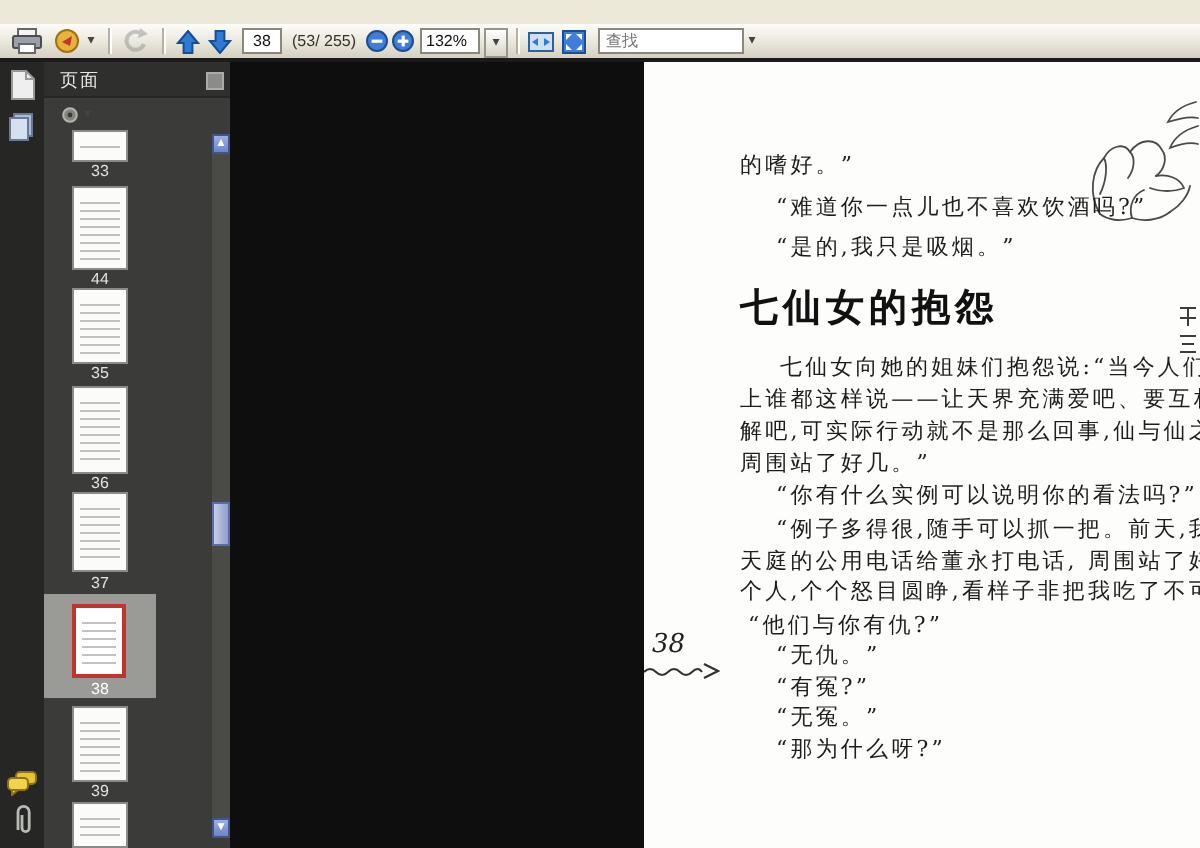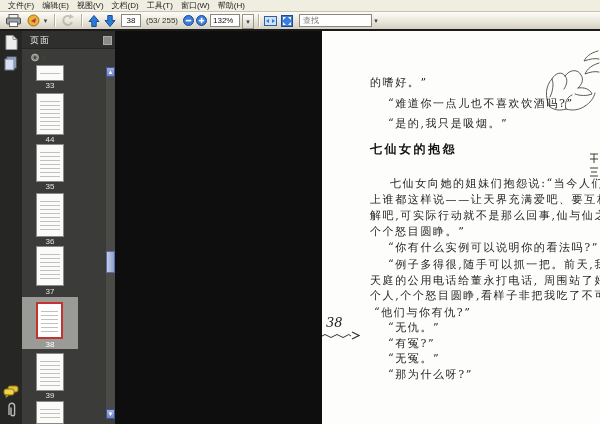--- a/index.html
+++ b/index.html
@@ -48,42 +48,33 @@
   .scroll-btn{position:absolute;left:0;width:9px;height:10px;background:linear-gradient(#9db0e0,#6d84c6);
               border:1px solid #41548e;box-sizing:border-box;display:flex;align-items:center;justify-content:center;
               font-size:6px;color:#fff;line-height:1;}
   #pscroll-thumb{position:absolute;left:0;top:184px;width:9px;height:22px;
                  background:linear-gradient(90deg,#c3cde7,#8fa0cd);border:1px solid #5a6ca6;box-sizing:border-box;}
   
   #mainview{position:absolute;left:115px;top:31px;width:485px;height:393px;background:#0e0e0e;}
   #docpage{position:absolute;left:322px;top:31px;width:278px;height:393px;background:#fdfdfb;}
   .ln{position:absolute;font-size:11px;letter-spacing:1.6px;color:#1f1e1c;white-space:nowrap;
       font-family:"DejaVu Serif","Liberation Serif",serif;}
-  #doc-heading{position:absolute;font-size:12px;font-weight:bold;letter-spacing:2.5px;color:#111;
+  #doc-heading{position:absolute;font-size:19px;font-weight:bold;letter-spacing:2.5px;color:#111;
                font-family:"DejaVu Sans","Liberation Sans",sans-serif;white-space:nowrap;}
   #pageno{position:absolute;left:4px;top:284px;font-size:13px;font-style:italic;color:#222;
           font-family:"DejaVu Serif",serif;}
   #pageno-arrow{position:absolute;left:0px;top:300px;}
   #illustration{position:absolute;left:218px;top:14px;}
   #edge-mark{position:absolute;left:266px;top:120px;}
 </style>
 </head>
 <body>
 
 <div id="stage">
 
-  <div id="menubar">
-    <span class="menu-item">文件(F)</span>
-    <span class="menu-item">编辑(E)</span>
-    <span class="menu-item">视图(V)</span>
-    <span class="menu-item">文档(D)</span>
-    <span class="menu-item">工具(T)</span>
-    <span class="menu-item">窗口(W)</span>
-    <span class="menu-item">帮助(H)</span>
-  </div>
 
   <div id="toolbar">
     <span class="tb" style="left:5px;width:16px;">
       <svg width="15" height="13" viewBox="0 0 15 13">
         <rect x="3" y="0.5" width="9" height="4" fill="#f4f4f4" stroke="#666"></rect>
         <rect x="0.5" y="4" width="14" height="6" rx="1" fill="#9aa0a8" stroke="#4c4c4c"></rect>
         <rect x="3.5" y="8" width="8" height="4.5" fill="#fff" stroke="#666"></rect>
       </svg>
     </span>
     <span class="tb" style="left:26px;width:16px;">
@@ -264,21 +255,21 @@
 
     <span class="ln" style="left:48px;top:44px;">的嗜好。”</span>
     <span class="ln" style="left:66px;top:65px;">“难道你一点儿也不喜欢饮酒吗?”</span>
     <span class="ln" style="left:66px;top:85px;">“是的,我只是吸烟。”</span>
 
     <span id="doc-heading" style="left:48px;top:110px;">七仙女的抱怨</span>
 
     <span class="ln" style="left:68px;top:145px;">七仙女向她的姐妹们抱怨说:“当今人们嘴</span>
     <span class="ln" style="left:48px;top:161px;">上谁都这样说——让天界充满爱吧、要互相理</span>
     <span class="ln" style="left:48px;top:177px;">解吧,可实际行动就不是那么回事,仙与仙之间</span>
-    <span class="ln" style="left:48px;top:193px;">个个怒目圆睁。”</span>
+    <span class="ln" style="left:48px;top:193px;">周围站了好几。”</span>
     <span class="ln" style="left:66px;top:209px;">“你有什么实例可以说明你的看法吗?”</span>
     <span class="ln" style="left:66px;top:226px;">“例子多得很,随手可以抓一把。前天,我用</span>
     <span class="ln" style="left:48px;top:242px;">天庭的公用电话给董永打电话, 周围站了好几</span>
     <span class="ln" style="left:48px;top:257px;">个人,个个怒目圆睁,看样子非把我吃了不可。”</span>
     <span class="ln" style="left:52px;top:274px;">“他们与你有仇?”</span>
     <span class="ln" style="left:66px;top:289px;">“无仇。”</span>
     <span class="ln" style="left:66px;top:305px;">“有冤?”</span>
     <span class="ln" style="left:66px;top:320px;">“无冤。”</span>
     <span class="ln" style="left:66px;top:336px;">“那为什么呀?”</span>
 

